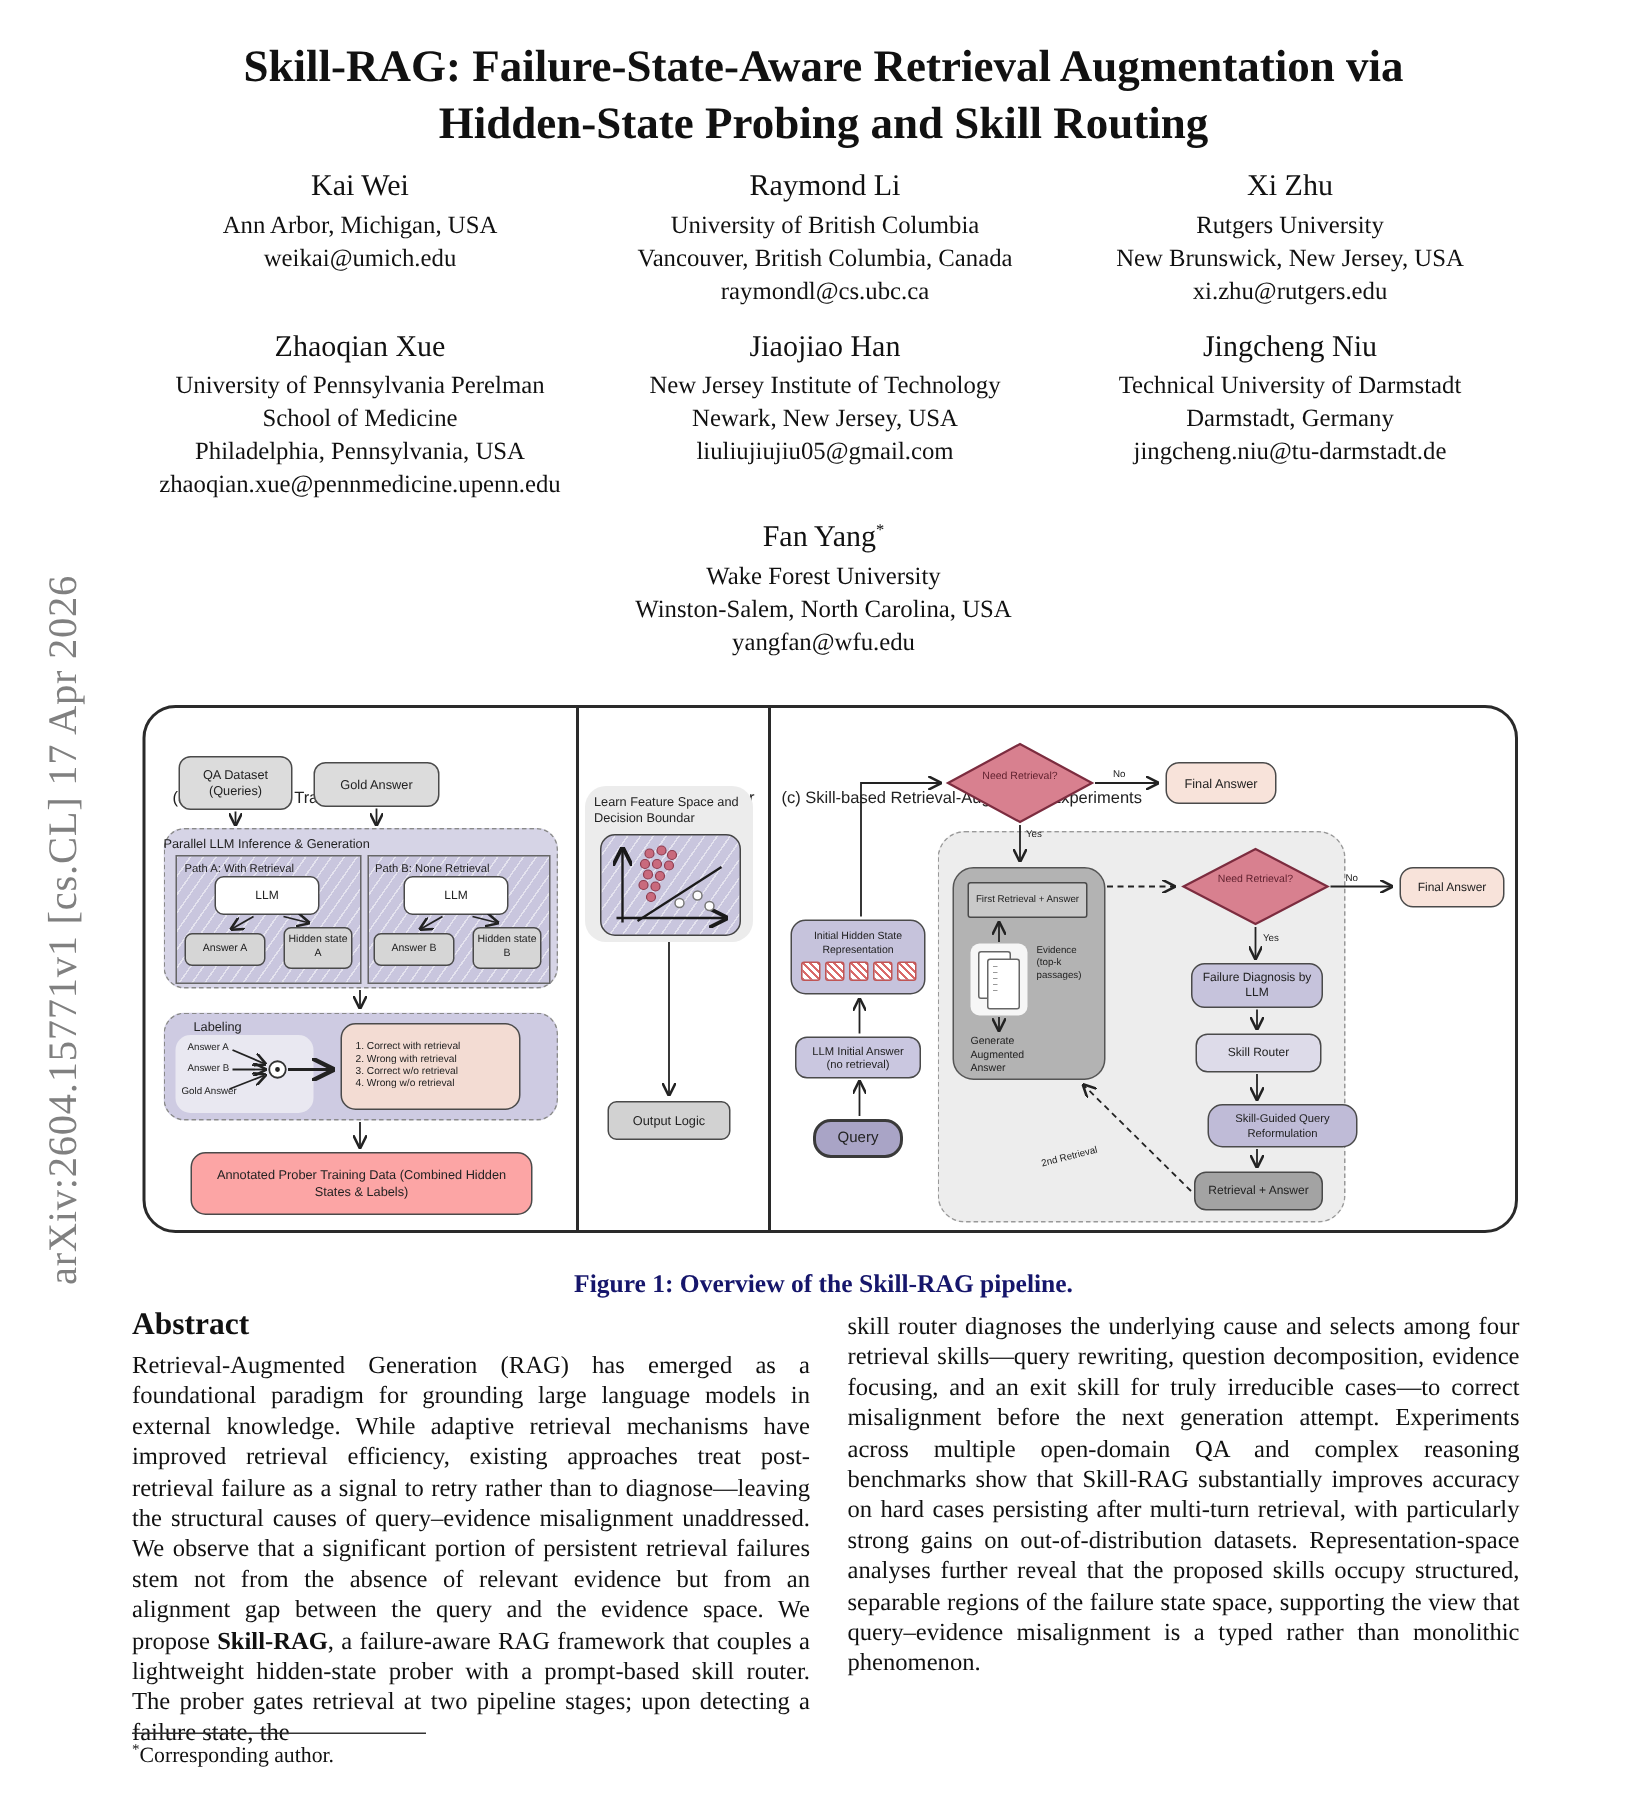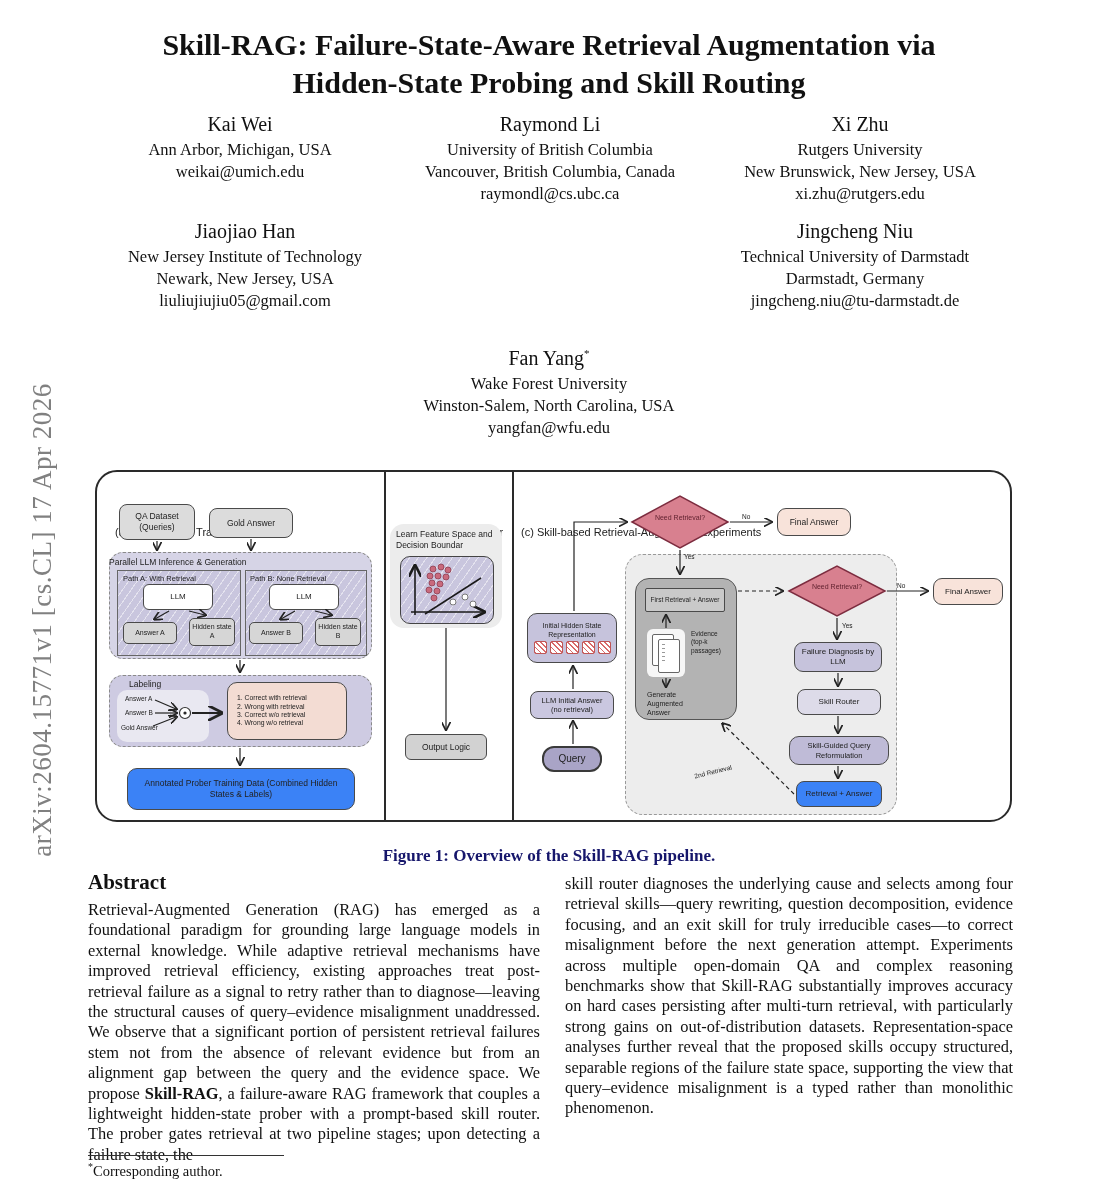--- a/index.html
+++ b/index.html
@@ -77,20 +77,27 @@
   <div class="author-col">
     <div class="author-name">Xi Zhu</div>
     <div class="author-line">Rutgers University</div>
     <div class="author-line">New Brunswick, New Jersey, USA</div>
     <div class="author-line">xi.zhu@rutgers.edu</div>
   </div>
 </div>
 
 <div class="authors-row row2">
   <div class="author-col">
+    <div class="author-name">Zhaoqian Xue</div>
+    <div class="author-line">University of Pennsylvania Perelman</div>
+    <div class="author-line">School of Medicine</div>
+    <div class="author-line">Philadelphia, Pennsylvania, USA</div>
+    <div class="author-line">zhaoqian.xue@pennmedicine.upenn.edu</div>
+  </div>
+  <div class="author-col">
     <div class="author-name">Jiaojiao Han</div>
     <div class="author-line">New Jersey Institute of Technology</div>
     <div class="author-line">Newark, New Jersey, USA</div>
     <div class="author-line">liuliujiujiu05@gmail.com</div>
   </div>
   <div class="author-col">
     <div class="author-name">Jingcheng Niu</div>
     <div class="author-line">Technical University of Darmstadt</div>
     <div class="author-line">Darmstadt, Germany</div>
     <div class="author-line">jingcheng.niu@tu-darmstadt.de</div>
@@ -151,21 +158,21 @@
   <div style="position:absolute;left:20px;top:218px;width:92px;height:52px;background:#e9e8f1;border-radius:10px;"></div>
   <div class="smalltxt" style="left:28px;top:223px;">Answer A</div>
   <div class="smalltxt" style="left:28px;top:237px;">Answer B</div>
   <div class="smalltxt" style="left:24px;top:252px;">Gold Answer</div>
   <div class="fbox" style="left:130px;top:210px;width:120px;height:58px;background:#f3dcd3;border-width:1px;border-radius:10px;font-size:6.8px;align-items:flex-start;padding-left:9px;text-align:left;justify-content:center;">
     <span>1. Correct with retrieval</span>
     <span>2. Wrong with retrieval</span>
     <span>3. Correct w/o retrieval</span>
     <span>4. Wrong w/o retrieval</span>
   </div>
-  <div class="fbox" style="left:30px;top:296px;width:228px;height:42px;background:#3b82f6;border-radius:10px;font-size:8.5px;padding:14px 10px;">
+  <div class="fbox" style="left:30px;top:296px;width:228px;height:42px;background:#fca5a5;border-radius:10px;font-size:8.5px;padding:14px 10px;">
       <span>Annotated Prober Training Data (Combined Hidden States &amp; Labels)</span>
     </div>
 
   <div style="position:absolute;left:293px;top:52px;width:112px;height:104px;background:#ececec;border-radius:14px;"></div>
   <div class="smalltxt" style="left:299px;top:57px;width:104px;font-size:8.5px;">Learn Feature Space and Decision Boundar</div>
   <div class="hatch" style="position:absolute;left:303px;top:84px;width:92px;height:66px;background-color:#c9c6de;border:1.5px solid #444;border-radius:10px;">
     <svg width="92" height="66" viewBox="0 0 92 66">
       <defs>
         <marker id="axh" viewBox="0 0 10 10" refX="8" refY="5" markerWidth="8" markerHeight="8" orient="auto">
             <path d="M0 0 L10 5 L0 10" fill="none" stroke="#1a1a1a" stroke-width="2"></path>
@@ -220,24 +227,24 @@
   <div class="fbox" style="left:836px;top:106px;width:70px;height:27px;background:#f8e3da;border-radius:9px;font-size:8px;">
       <span>Final Answer</span>
     </div>
 
   <div class="fbox" style="left:697px;top:170px;width:88px;height:30px;background:#c6c3dc;border-radius:9px;font-size:8px;">
       <span>Failure Diagnosis by LLM</span>
     </div>
   <div class="fbox" style="left:700px;top:217px;width:84px;height:26px;background:#dddbe9;border-radius:8px;font-size:8px;text-align:right;">
       <span>Skill Router</span>
     </div>
-  <div class="fbox" style="left:692px;top:264px;width:100px;height:29px;background:#bfbbd7;border-radius:10px;font-size:7.5px;">
+  <div class="fbox" style="left:708px;top:264px;width:100px;height:29px;background:#bfbbd7;border-radius:10px;font-size:7.5px;">
       <span>Skill-Guided Query Reformulation</span>
     </div>
-  <div class="fbox" style="left:699px;top:309px;width:86px;height:26px;background:#3b82f6;border-radius:8px;font-size:8px;">
+  <div class="fbox" style="left:699px;top:309px;width:86px;height:26px;background:#a3a3a3;border-radius:8px;font-size:8px;">
       <span>Retrieval + Answer</span>
     </div>
 
   <div class="fbox" style="left:430px;top:141px;width:90px;height:50px;background:#c6c3dc;border-radius:10px;font-size:7px;padding-top:3px;">
     <span style="display:block;width:70px;">Initial Hidden State Representation</span>
     <span><span class="hatch-sq"></span><span class="hatch-sq"></span><span class="hatch-sq"></span><span class="hatch-sq"></span><span class="hatch-sq"></span></span>
   </div>
   <div class="fbox" style="left:433px;top:219px;width:84px;height:28px;background:#cac7e0;border-radius:8px;font-size:7.5px;">
       <span style="display:block;width:68px;">LLM Initial Answer (no retrieval)</span>
     </div>

